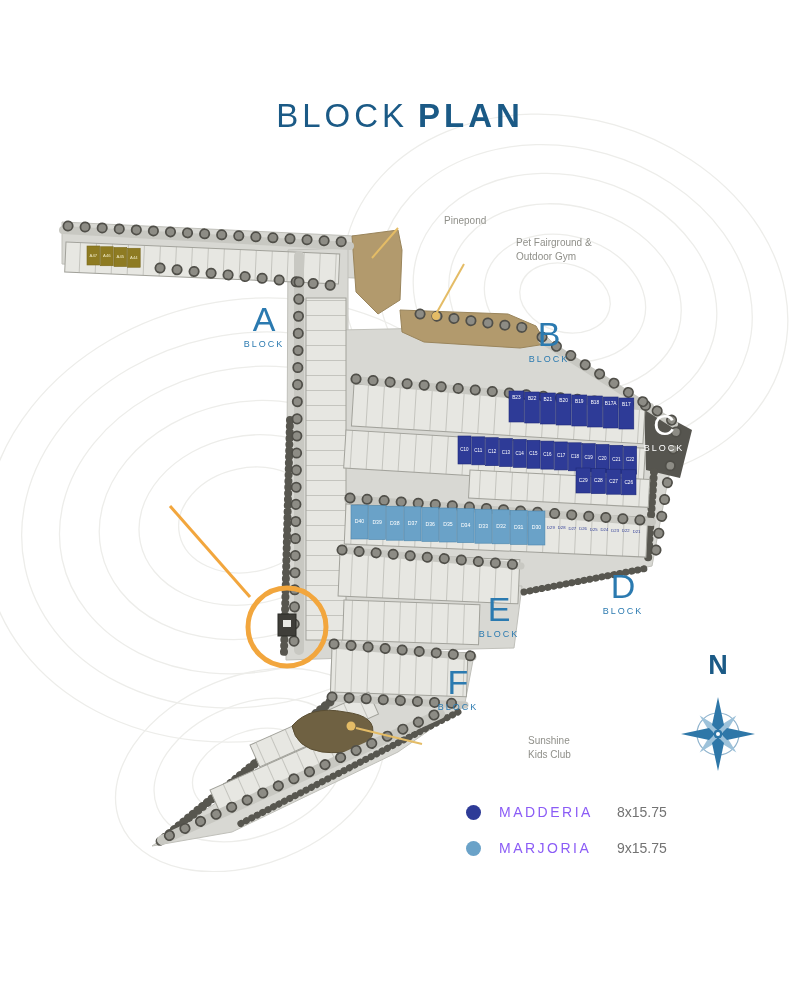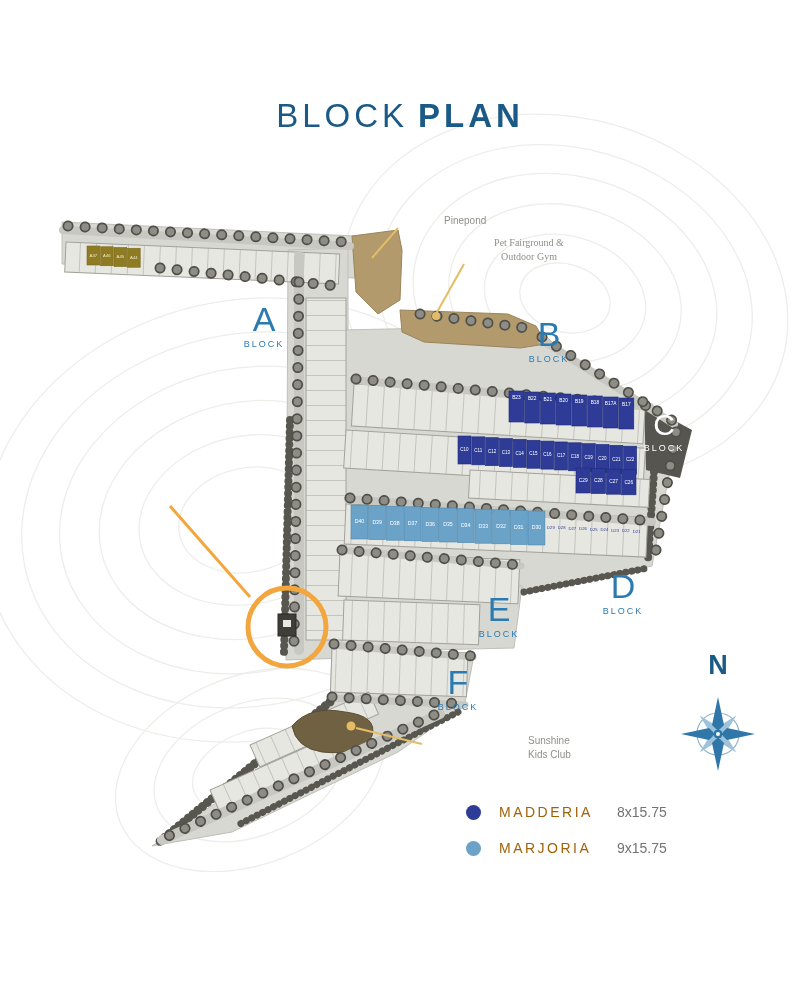--- a/index.html
+++ b/index.html
@@ -17,30 +17,30 @@
   .block-label{width:48px;text-align:center;color:#2b7ab0;}
   .block-label.white{color:#ffffff;}
   .block-letter{font-size:34px;font-weight:400;line-height:1;color:inherit;}
   .block-sub{font-size:9px;letter-spacing:2px;margin-top:3px;color:inherit;}
   .bl-a{left:240px;top:302px;} .bl-b{left:525px;top:317px;} .bl-c{left:640px;top:410px;}
   .bl-d{left:599px;top:569px;} .bl-e{left:475px;top:592px;} .bl-f{left:434px;top:665px;}
 
   
   .ann-gray{color:#90908a;font-size:10px;line-height:1.35;padding-left:44px;}
   .pinepond{left:400px;top:214px;}
-  .pet{left:430px;top:236px;width:110px;text-align:center;font-family:Liberation Serif, serif;}
+  .pet{left:472px;top:236px;width:110px;}
   .sunshine{left:444px;top:734px;margin-left:40px;}
   .cluster{left:48px;top:466px;color:#35342c;font-weight:700;font-size:15px;letter-spacing:0.5px;line-height:1.3;}
   .compass-n{left:701px;top:650px;width:34px;text-align:center;font-size:27px;font-weight:700;color:#1b5a86;}
 
   
   .legend{left:466px;top:794px;}
   .legend-row{display:flex;align-items:center;height:36px;}
   .legend-dot{width:15px;height:15px;border-radius:50%;margin-right:18px;flex:0 0 auto;}
-  .legend-name{width:118px;color:#a16207;font-size:14px;letter-spacing:2.5px;}
+  .legend-name{width:118px;color:#8b5cf6;font-size:14px;letter-spacing:2.5px;}
   .legend-size{color:#737373;font-size:14px;}
 
   
   .road{stroke:#c8c8c2;fill:none;stroke-linecap:round;}
   .tdark{stroke:#504f49;stroke-width:11;fill:none;stroke-linecap:round;stroke-dasharray:0.1,17;}
   .tlight{stroke:#8d8c85;stroke-width:7.5;fill:none;stroke-linecap:round;stroke-dasharray:0.1,17;}
   .speck{stroke:#57564f;fill:none;stroke-linecap:round;stroke-dasharray:0.1,6;}
   .contour{stroke:#ededea;fill:none;stroke-width:1.3;}
 </style>
 </head>

